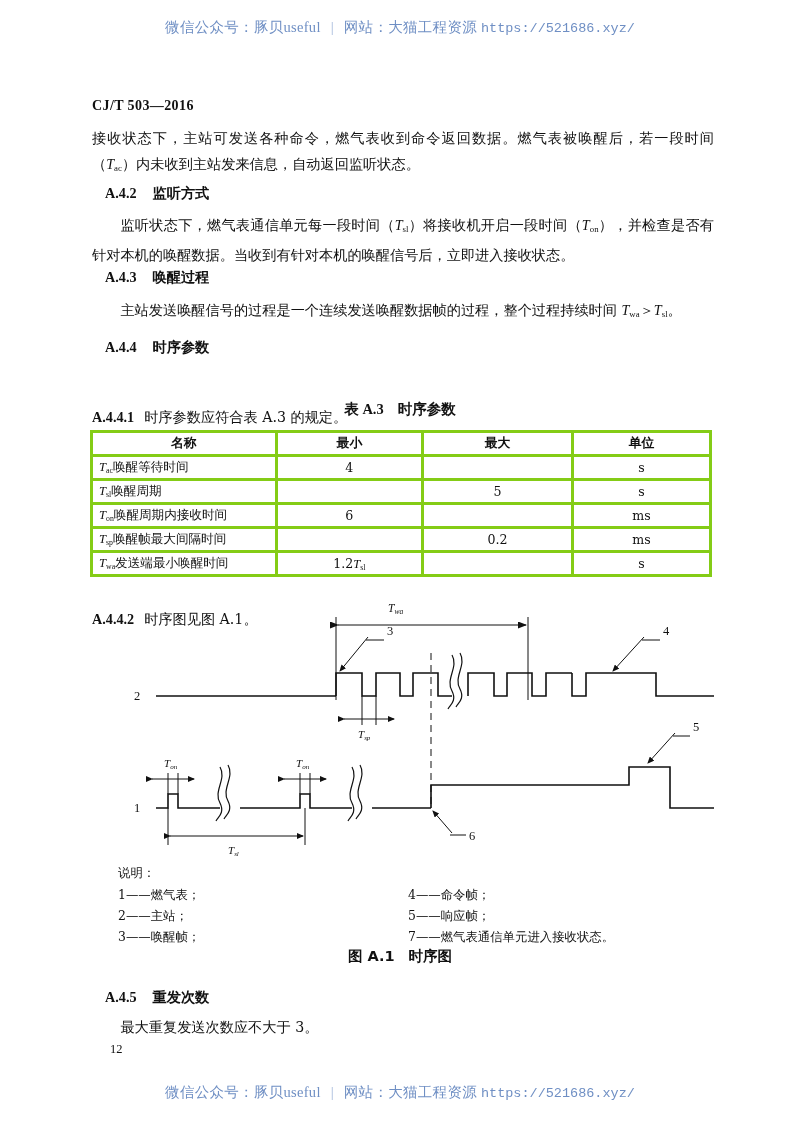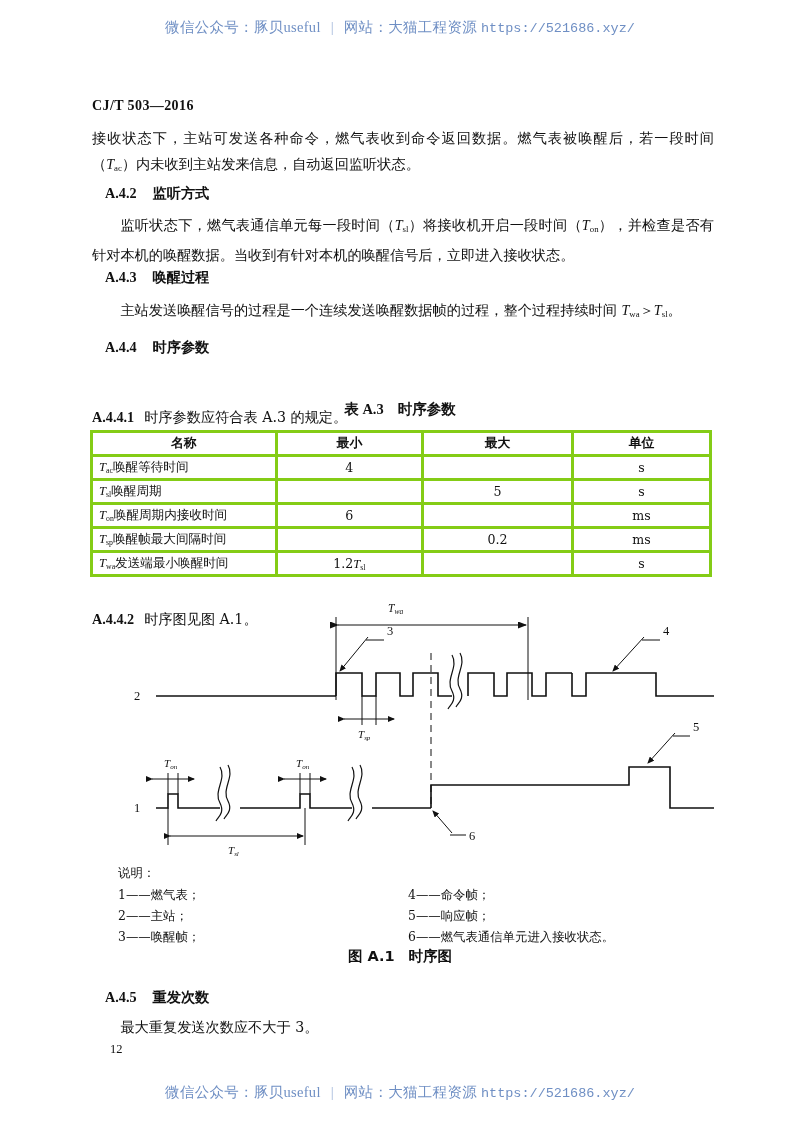--- a/index.html
+++ b/index.html
@@ -251,21 +251,21 @@
     <div class="lrow">
       <div class="lcol">1——燃气表；</div>
       <div class="lcol">4——命令帧；</div>
     </div>
     <div class="lrow">
       <div class="lcol">2——主站；</div>
       <div class="lcol">5——响应帧；</div>
     </div>
     <div class="lrow">
       <div class="lcol">3——唤醒帧；</div>
-      <div class="lcol">6——燃气表通信单元进入接收状态。</div>
+      <div class="lcol">7——燃气表通信单元进入接收状态。</div>
     </div>
   </div>
 
   <div class="figcap"><span>图 A.1</span><span class="g"></span><span>时序图</span></div>
 
   <div class="hd" style="top:988px;"><span class="num">A.4.5</span><span class="gap"></span><span>重发次数</span></div>
   <div class="para ind" style="top:1014px;">最大重复发送次数应不大于 3。</div>
 
   <div class="pageno">12</div>
 

